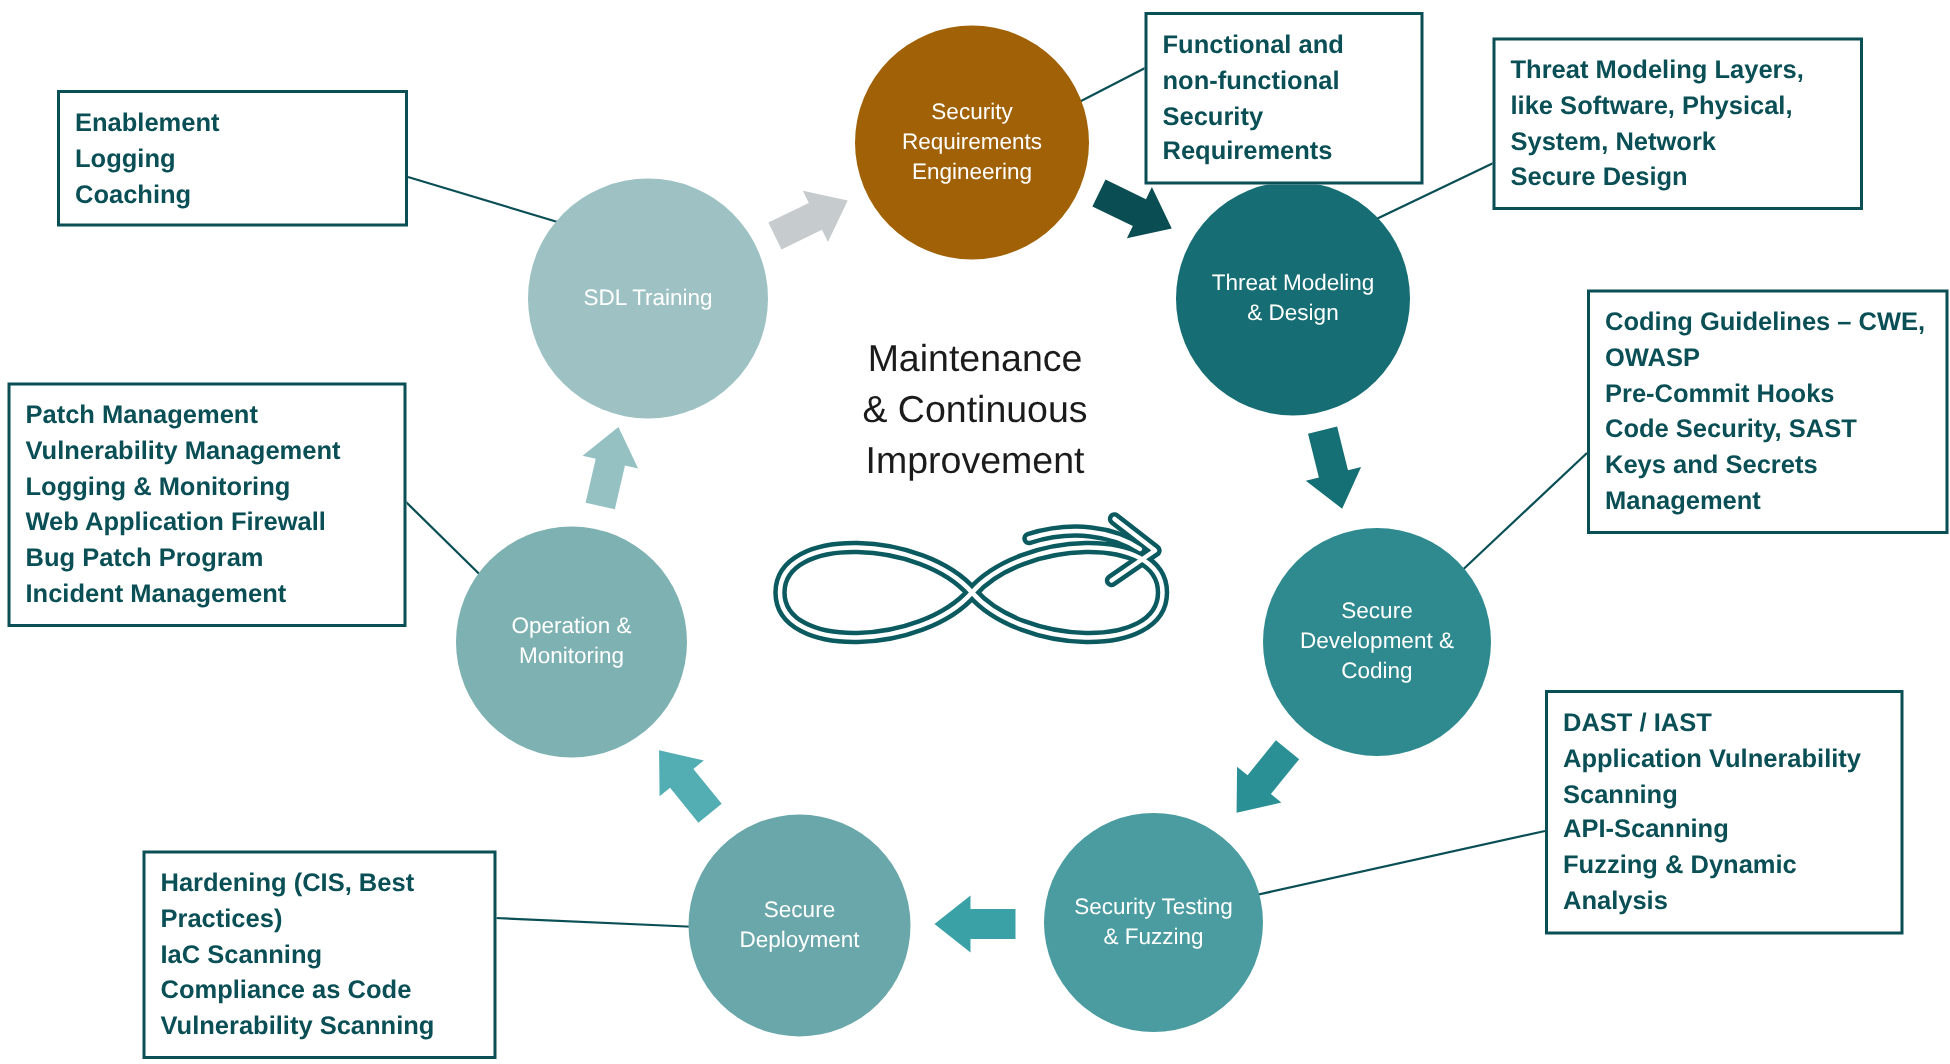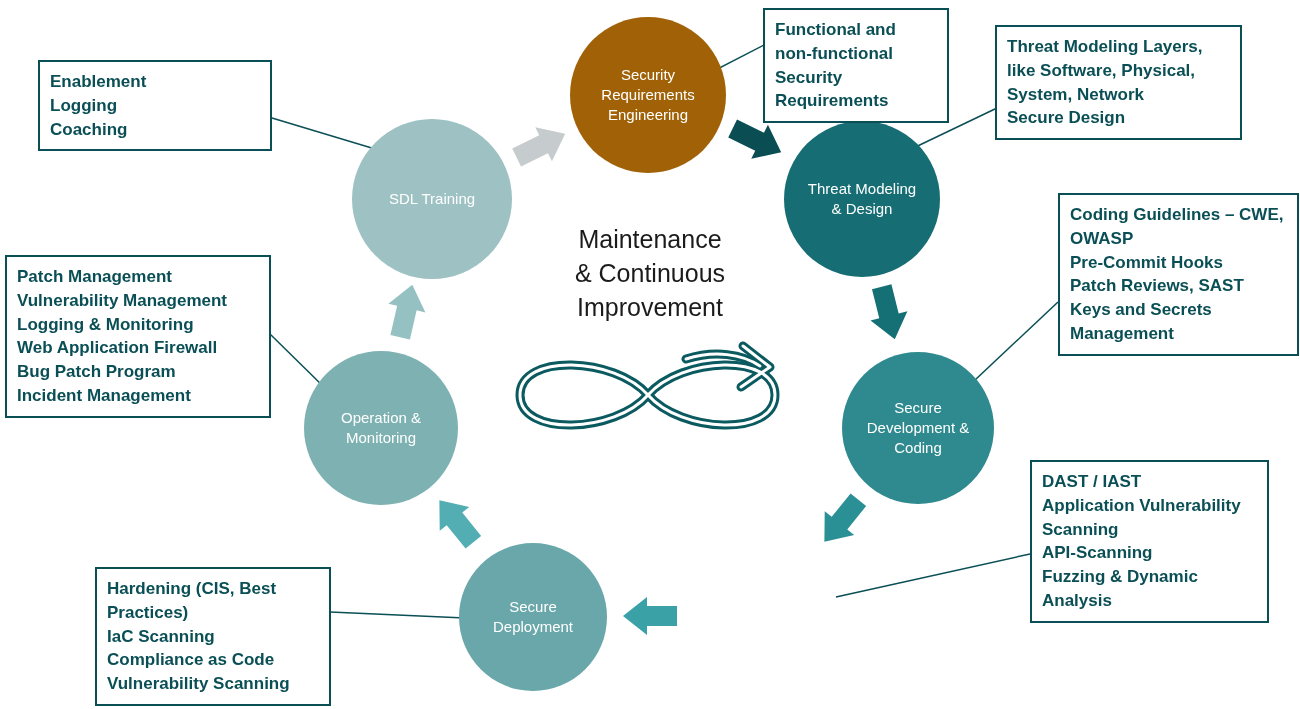--- a/index.html
+++ b/index.html
@@ -90,20 +90,23 @@
 
   <div class="node" style="left: 570px; top: 17px; width: 156px; height: 156px; background-color: #a16207;">
     <span class="node-label">Security Requirements Engineering</span>
   </div>
   <div class="node" style="left: 784px; top: 121px; width: 156px; height: 156px; background-color: rgb(22, 110, 116);">
     <span class="node-label">Threat Modeling &amp; Design</span>
   </div>
   <div class="node" style="left: 842px; top: 352px; width: 152px; height: 152px; background-color: rgb(47, 138, 143);">
     <span class="node-label">Secure Development &amp; Coding</span>
   </div>
+  <div class="node" style="left: 696px; top: 542px; width: 146px; height: 146px; background-color: rgb(74, 156, 160);">
+    <span class="node-label">Security Testing &amp; Fuzzing</span>
+  </div>
   <div class="node" style="left: 459px; top: 543px; width: 148px; height: 148px; background-color: rgb(105, 167, 170);">
     <span class="node-label">Secure Deployment</span>
   </div>
   <div class="node" style="left: 304px; top: 351px; width: 154px; height: 154px; background-color: rgb(125, 177, 178);">
     <span class="node-label">Operation &amp; Monitoring</span>
   </div>
   <div class="node" style="left: 352px; top: 119px; width: 160px; height: 160px; background-color: rgb(158, 194, 195); text-align: center;">
     <span class="node-label">SDL Training</span>
   </div>
 
@@ -116,21 +119,21 @@
   <div class="callout" style="left:763px; top:8px; width:186px;">
       <div>Functional and non-functional Security Requirements</div>
     </div>
   <div class="callout" style="left:995px; top:25px; width:247px;">
       <div>Threat Modeling Layers, like Software, Physical, System, Network</div>
       <div>Secure Design</div>
     </div>
   <div class="callout" style="left:1058px; top:193px; width:241px;">
       <div>Coding Guidelines – CWE, OWASP</div>
       <div>Pre-Commit Hooks</div>
-      <div>Patch Reviews, SAST</div>
+      <div>Code Security, SAST</div>
       <div>Keys and Secrets Management</div>
     </div>
   <div class="callout" style="left:1030px; top:460px; width:239px;">
       <div>DAST / IAST</div>
       <div>Application Vulnerability Scanning</div>
       <div>API-Scanning</div>
       <div>Fuzzing &amp; Dynamic Analysis</div>
     </div>
   <div class="callout" style="left:95px; top:555px; width:236px;margin-top:12px;">
       <div>Hardening (CIS, Best Practices)</div>

